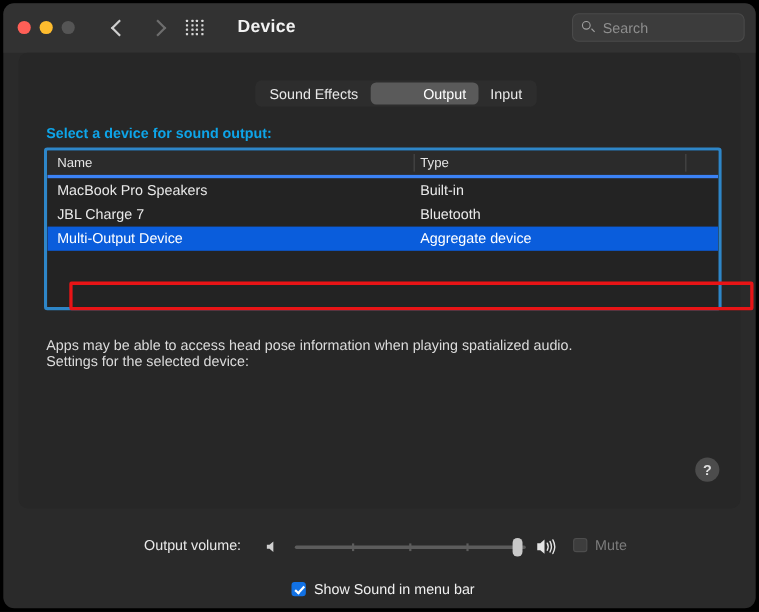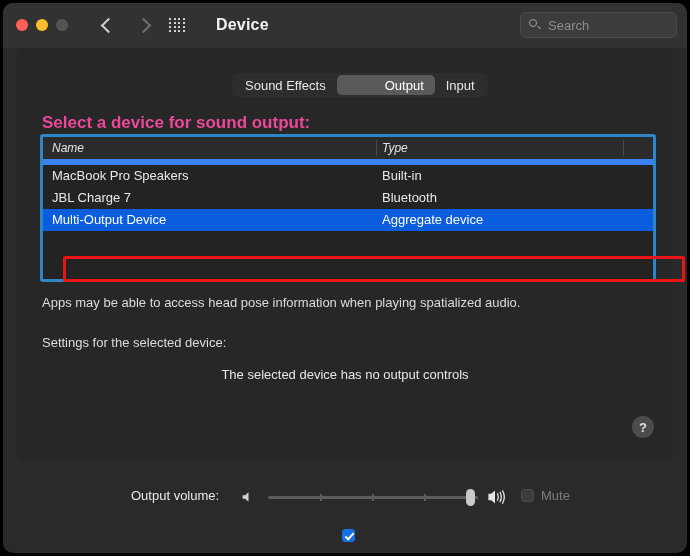--- a/index.html
+++ b/index.html
@@ -179,23 +179,23 @@
     background: #5a5a5a;
     color: #ffffff;
     padding-left: 48px;
   }
 
   
   .section-label {
     position: absolute;
     left: 25px;
     top: 65px;
-    font-size: 17px;
+    font-size: 13px;
     font-weight: bold;
-    color: #ec4899;
+    color: #0ea5e9;
   }
 
   
   .table-annot {
     position: absolute;
     left: 23px;
     top: 86px;
     width: 616px;
     height: 148px;
     border: 3px solid #2e86c8;
@@ -206,22 +206,21 @@
     position: absolute;
     left: 0; top: 0;
     right: 0; bottom: 0;
     background: #232323;
     overflow: hidden;
   }
   .thead {
     position: relative;
     height: 22px;
     background: #2b2b2b;
-    border-bottom: 6px solid #3b82f6;
-    font-style: italic;
+    border-bottom: 3px solid #3b82f6;
   }
   .th {
     position: absolute;
     top: 4px;
     font-size: 12px;
     color: #e4e4e4;
   }
   .th.name { left: 9px; }
   .th.type { left: 339px; }
   .vdiv {
@@ -260,22 +259,22 @@
     box-sizing: border-box;
     pointer-events: none;
   }
 
   
   .note {
     position: absolute;
     font-size: 13px;
     color: #dcdcdc;
   }
-  .note.spatial  { left: 25px; top: 247px; text-align: right; }
-  .note.settings { left: 25px; top: 287px; }
+  .note.spatial  { left: 25px; top: 258px; text-align: right; }
+  .note.settings { left: 25px; top: 273px; }
   .note.nocontrol {
     left: 0; top: 319px;
     width: 656px;
     text-align: center;
     color: #e6e6e6;
   }
 
   
   .helpbtn {
     position: absolute;
@@ -512,21 +511,20 @@
         <div class="row selected">
           <span class="cell-name">Multi-Output Device</span>
           <span class="cell-type">Aggregate device</span>
         </div>
       </div>
       <div class="red-annot"></div>
     </div>
 
     <div class="note spatial">Apps may be able to access head pose information when playing spatialized audio.</div>
     <div class="note settings">Settings for the selected device:</div>
-    <div class="note nocontrol">The selected device has no output controls</div>
 
     <div class="helpbtn">?</div>
   </div>
 
   <div class="volume-row">
     <span class="vol-label">Output volume:</span>
 
     <svg class="spk-small" viewBox="0 0 14 14">
       <path d="M7.5 2.2 L4 5.2 L1.6 5.2 L1.6 8.8 L4 8.8 L7.5 11.8 Z" fill="#cfcfcf"></path>
     </svg>
@@ -547,15 +545,16 @@
     </svg>
 
     <div class="mute-wrap">
       <span class="cb disabled"></span>
       <span class="mute-label">Mute</span>
     </div>
   </div>
 
   <div class="menubar-row">
     <span class="cb checked"></span>
+    <span class="mb-label">Show Sound in menu bar</span>
   </div>
 
 </div>
 
 </body></html>

